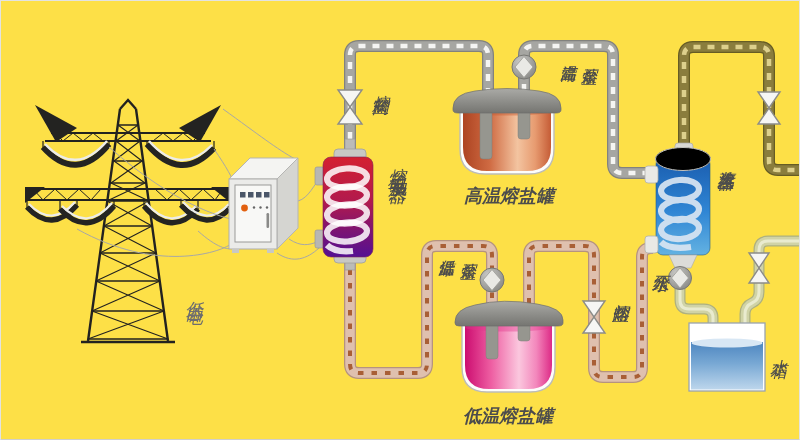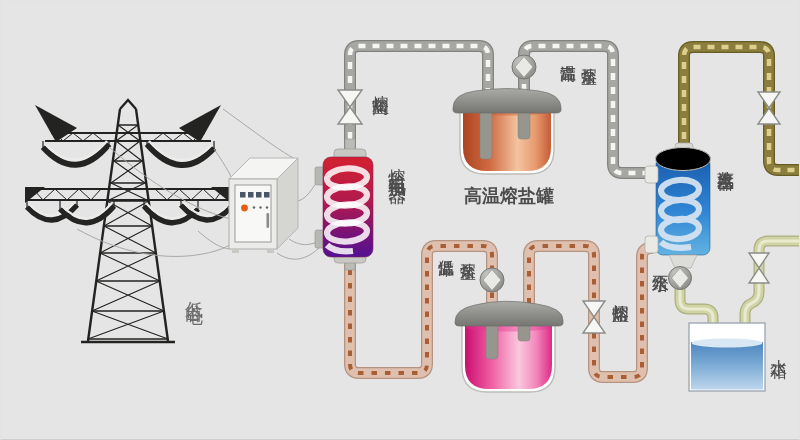--- a/index.html
+++ b/index.html
@@ -1,19 +1,19 @@
 <!DOCTYPE html>
 <html style="--c-label-ink: #4c4c4c; --c-offpeak-ink: #6e6e6e; --c-pipe-gray: #a6a6a2; --c-pipe-gray-edge: #82827e; --c-pipe-gray-dash: #f5f5f3; --c-pipe-salt: #dfc0ae; --c-pipe-salt-edge: #b5937f; --c-pipe-salt-dash: #a95f36; --c-pipe-steam: #8a7d3d; --c-pipe-steam-edge: #665c24; --c-pipe-steam-dash: #ddd08c; --c-pipe-water: #d0d3a6; --c-pipe-water-edge: #adb07f; --c-pipe-water-dash: #e9ebcf; --c-heater-top: #d42030; --c-heater-bottom: #551093; --c-hot-salt: #cf6a42; --c-cold-salt: #ee3e96; --c-steam-vessel-blue: #2f85d4; --c-water-blue: #78a8d4; --c-metal-gray: #8a8a86;"><head>
 <meta charset="utf-8">
 <style>
   html,body{margin:0;padding:0;background:#fff;}
   .stage{
-    position:relative;width:798px;height:438px;background:#e5e5e5;
+    position:relative;width:798px;height:438px;background:#fde047;
     border:1px solid #e3e3e1;border-bottom:2px solid #cfcfcd;
-    font-family:"DejaVu Serif","Liberation Serif",serif;overflow:hidden;
+    font-family:"DejaVu Serif","Liberation Serif",serif;overflow:hidden;font-style:italic;
   }
   .stage svg{position:absolute;left:0;top:0;}
   .lbl{position:absolute;color:var(--c-label-ink,#4c4c4c);z-index:5;white-space:nowrap;}
   .v{writing-mode:vertical-rl;text-orientation:upright;}
   .h{writing-mode:horizontal-tb;}
   
   .pipe{fill:none;stroke-linejoin:round;}
   .w12{stroke-width:12;} .w95{stroke-width:9.5;} .w45{stroke-width:4.5;} .w3{stroke-width:3;}
   .gray-e{stroke:var(--c-pipe-gray-edge,#82827e);}
   .gray-i{stroke:var(--c-pipe-gray,#a6a6a2);}
@@ -295,20 +295,21 @@
 <div class="lbl v" style="left:384px;top:152px;font-size:18px;letter-spacing:4px;">熔盐电加热器</div>
 
 <div class="lbl h" style="left:463px;top:183px;font-size:18px;font-weight:600;">高温熔盐罐</div>
 
 <div class="lbl v" style="left:556px;top:51px;font-size:16px;letter-spacing:1px;">高温罐</div>
 <div class="lbl v" style="left:577px;top:54px;font-size:16px;letter-spacing:1px;">熔盐泵</div>
 
 <div class="lbl v" style="left:434px;top:246px;font-size:16px;letter-spacing:1px;">低温罐</div>
 <div class="lbl v" style="left:456px;top:249px;font-size:16px;letter-spacing:1px;">熔盐泵</div>
 
+<div class="lbl h" style="left:462px;top:403px;font-size:18px;font-weight:600;">低温熔盐罐</div>
 
 <div class="lbl v" style="left:714px;top:156px;font-size:17px;letter-spacing:1px;">蒸汽发生器</div>
 
 <div class="lbl v" style="left:649px;top:261px;font-size:17px;">给水泵</div>
 
 <div class="lbl v" style="left:609px;top:290px;font-size:17px;">熔盐阀</div>
 
 <div class="lbl v" style="left:767px;top:345px;font-size:17px;letter-spacing:4px;">水箱</div>
 
 </div>

